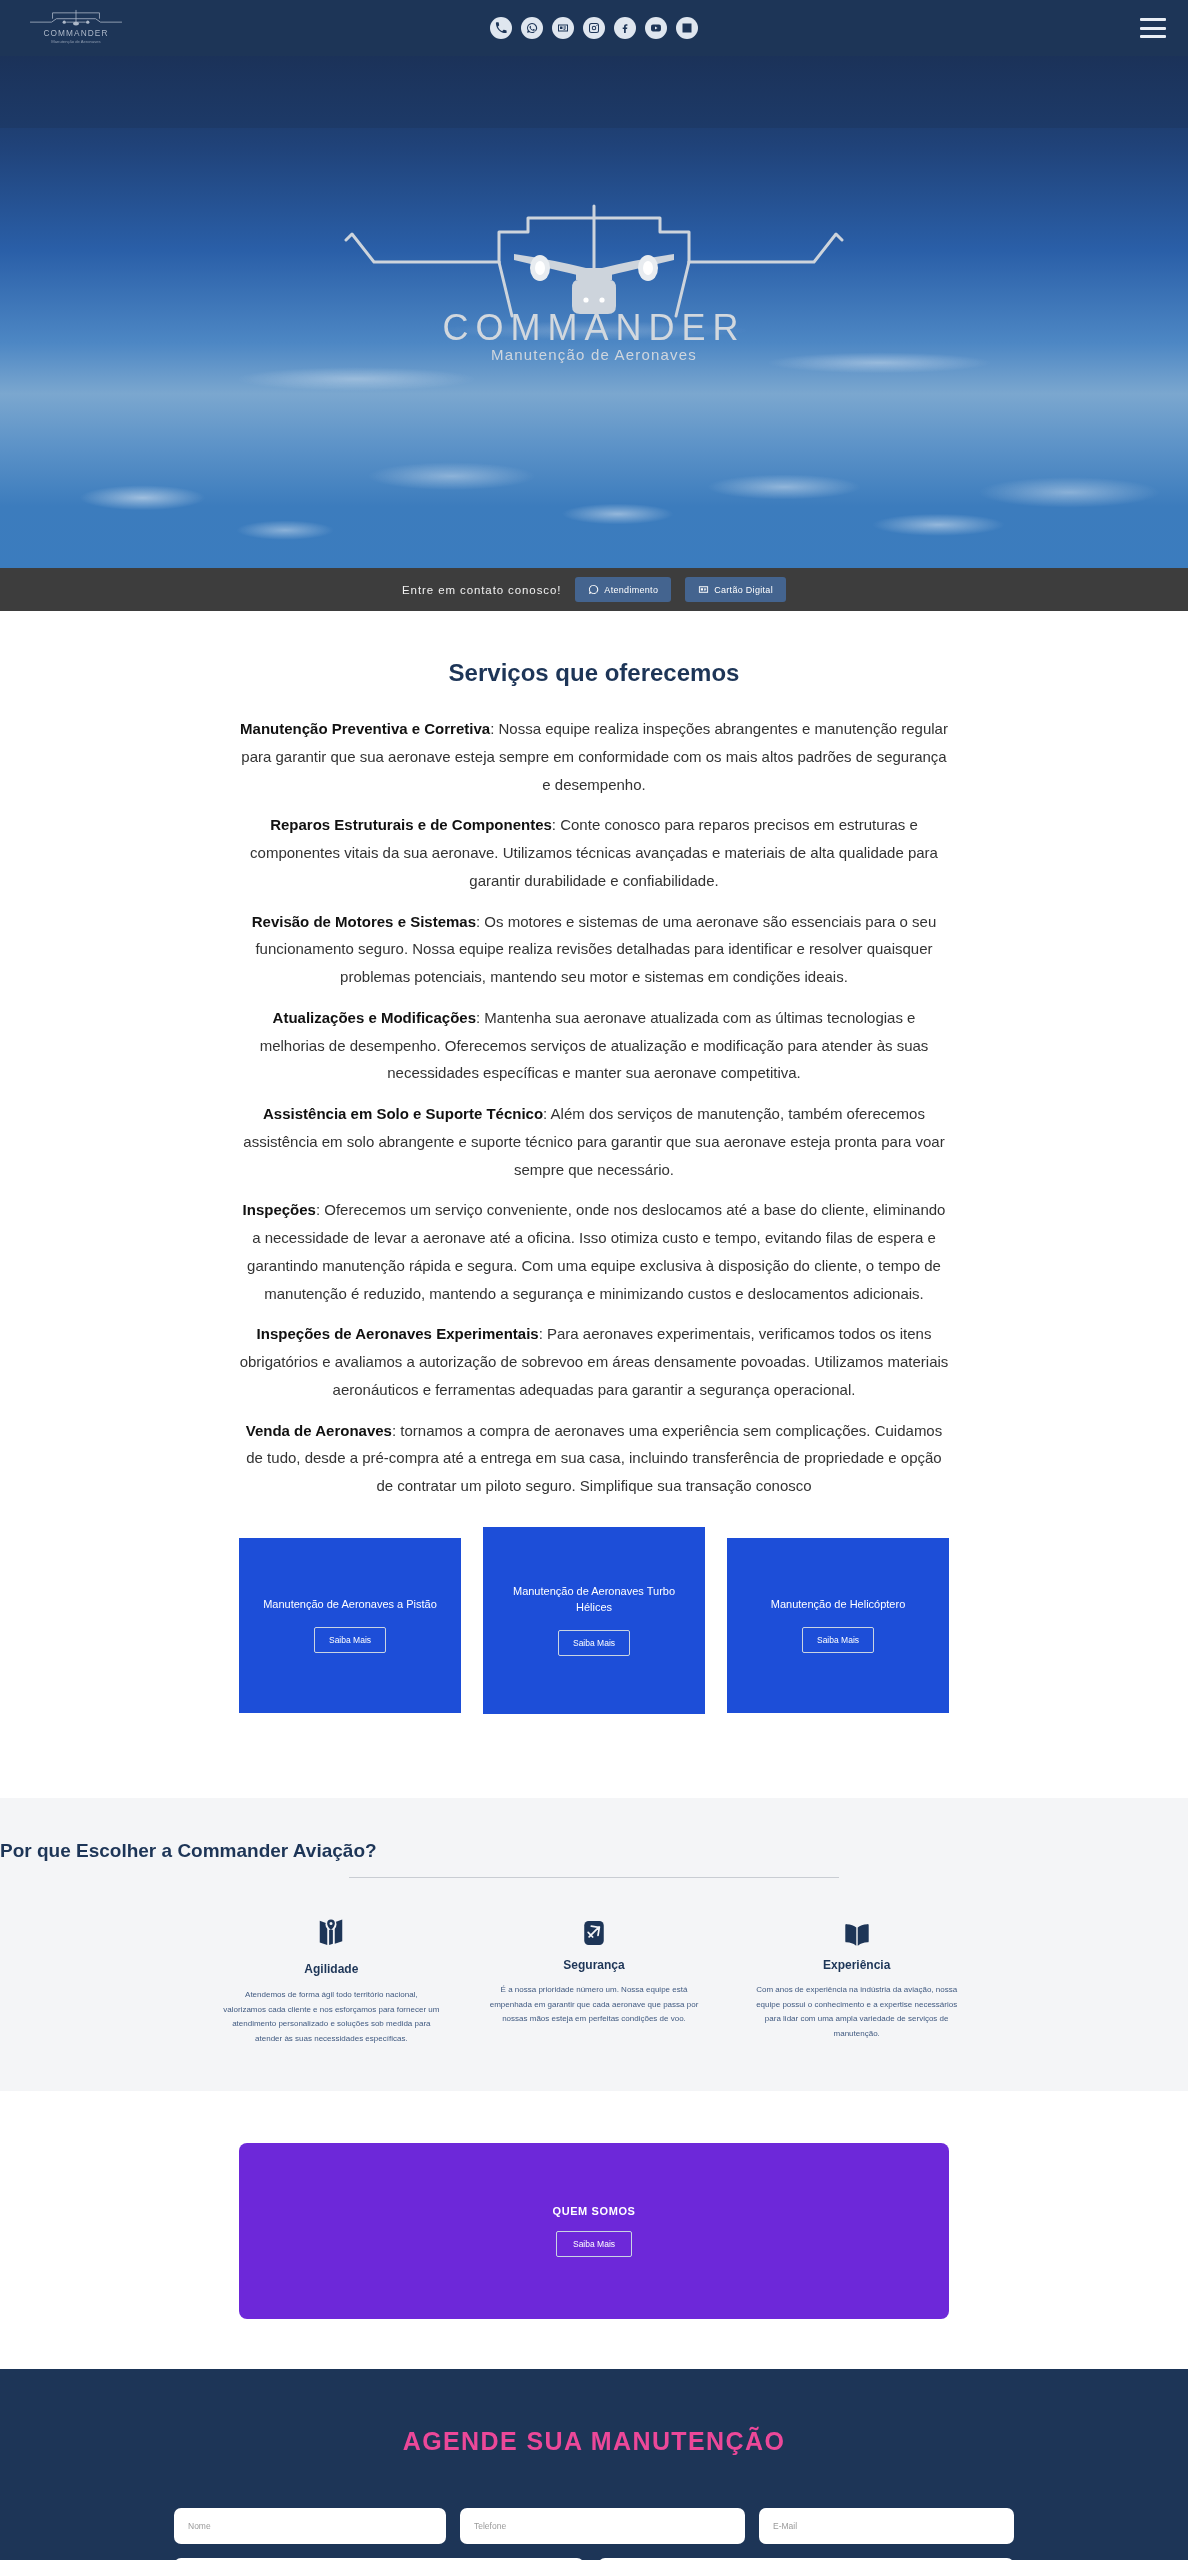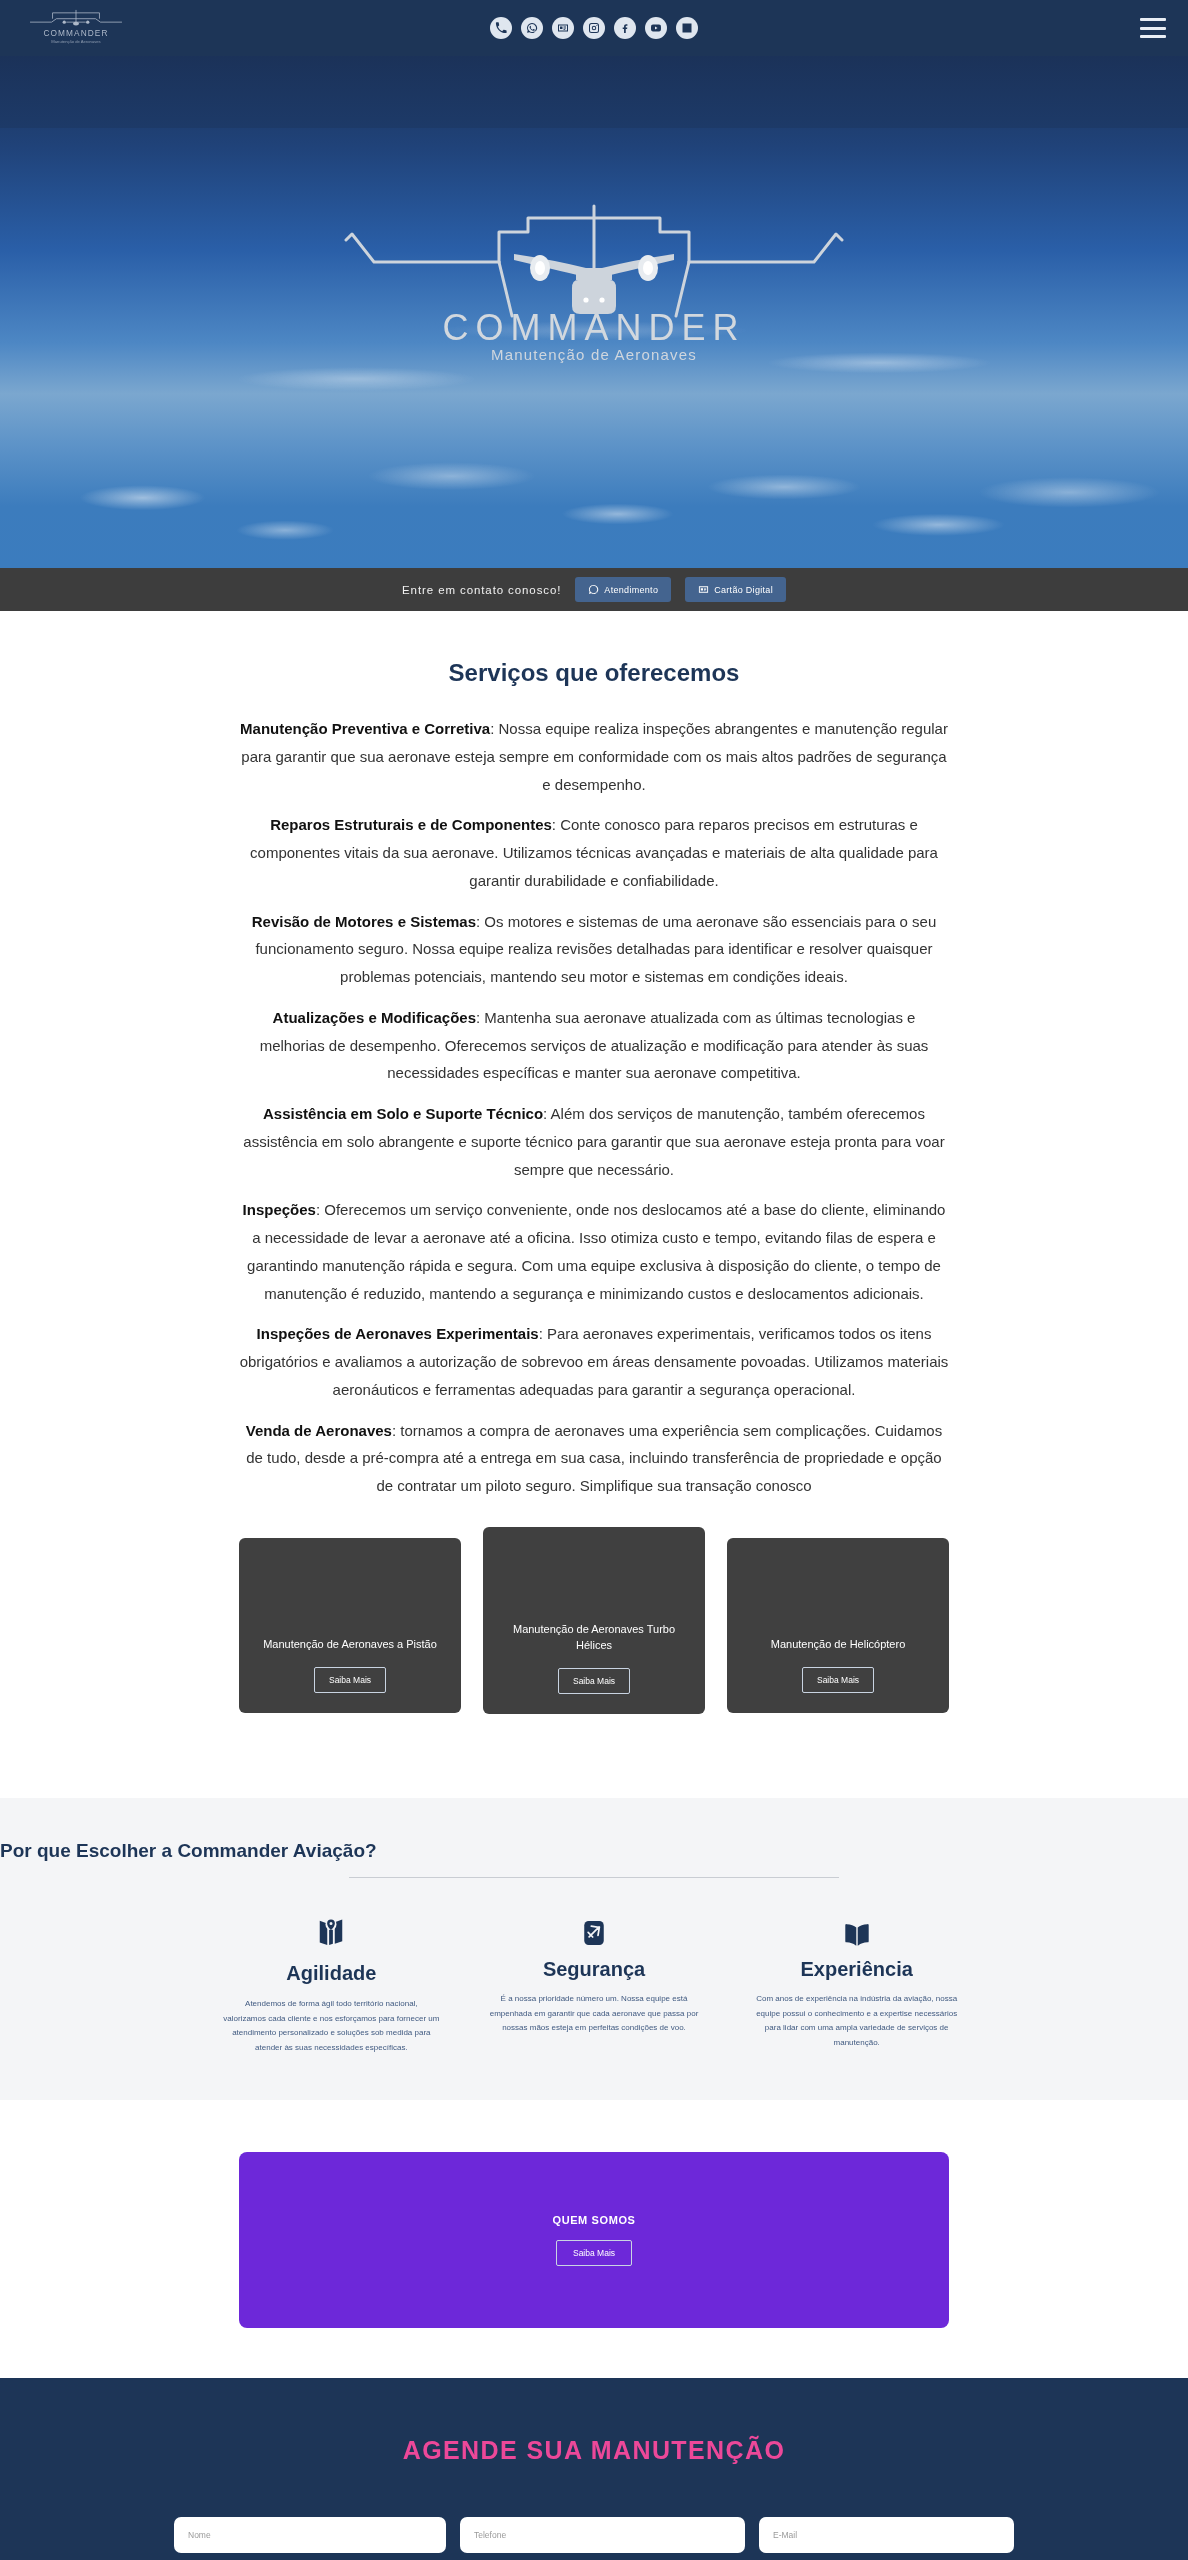--- a/index.html
+++ b/index.html
@@ -114,24 +114,24 @@
     text-align:center;
   }
   .svc-p b{color:#111;font-weight:700;}
 
   
   .cards{
     width:710px;margin:38px auto 0;
     display:flex;gap:22px;align-items:flex-start;
   }
   .card{
-    background:#404040;border-radius:6px;
+    background:#1d4ed8;border-radius:0;
     color:#fff;text-align:center;
     padding:20px 16px;
-    display:flex;flex-direction:column;justify-content:flex-end;align-items:center;
+    display:flex;flex-direction:column;justify-content:center;align-items:center;
     flex:1;
     min-height:175px;
   }
   .card.tall{min-height:187px;margin-top:-11px;}
   .card-title{font-size:11px;line-height:1.45;margin-bottom:14px;}
   .card-btn{
     border:1px solid #c9d4e2;background:transparent;color:#fff;
     font-size:8.5px;padding:7px 14px;border-radius:2px;cursor:pointer;
     font-family:"Liberation Sans", sans-serif;
   }
@@ -143,21 +143,21 @@
   }
   .why-rule{
     width:490px;height:1px;background:#c9cdd3;margin:15px auto 28px;
   }
   .features{
     width:770px;margin:0 auto;display:flex;gap:18px;
   }
   .feature{flex:1;text-align:center;}
   .feature-icon{height:42px;display:flex;align-items:flex-end;justify-content:center;margin-bottom:10px;}
   .feature-icon svg{fill:#1d3557;}
-  .feature h3{color:#1d3557;font-size:20px;font-weight:700;margin-bottom:11px;}
+  .feature h3{color:#1d3557;font-size:12px;font-weight:700;margin-bottom:11px;}
   .feature p{font-size:8px;line-height:1.85;color:#405a80;padding:0 14px;}
   .feature.f1 .feature-icon{margin-bottom:14px;}
   .feature.f1 h3{margin-bottom:12px;}
 
   
   .about-wrap{background:#fff;padding:52px 0 50px;}
   .about{
     width:710px;margin:0 auto;background:#6d28d9;border-radius:8px;
     min-height:176px;
     display:flex;flex-direction:column;align-items:center;justify-content:center;

